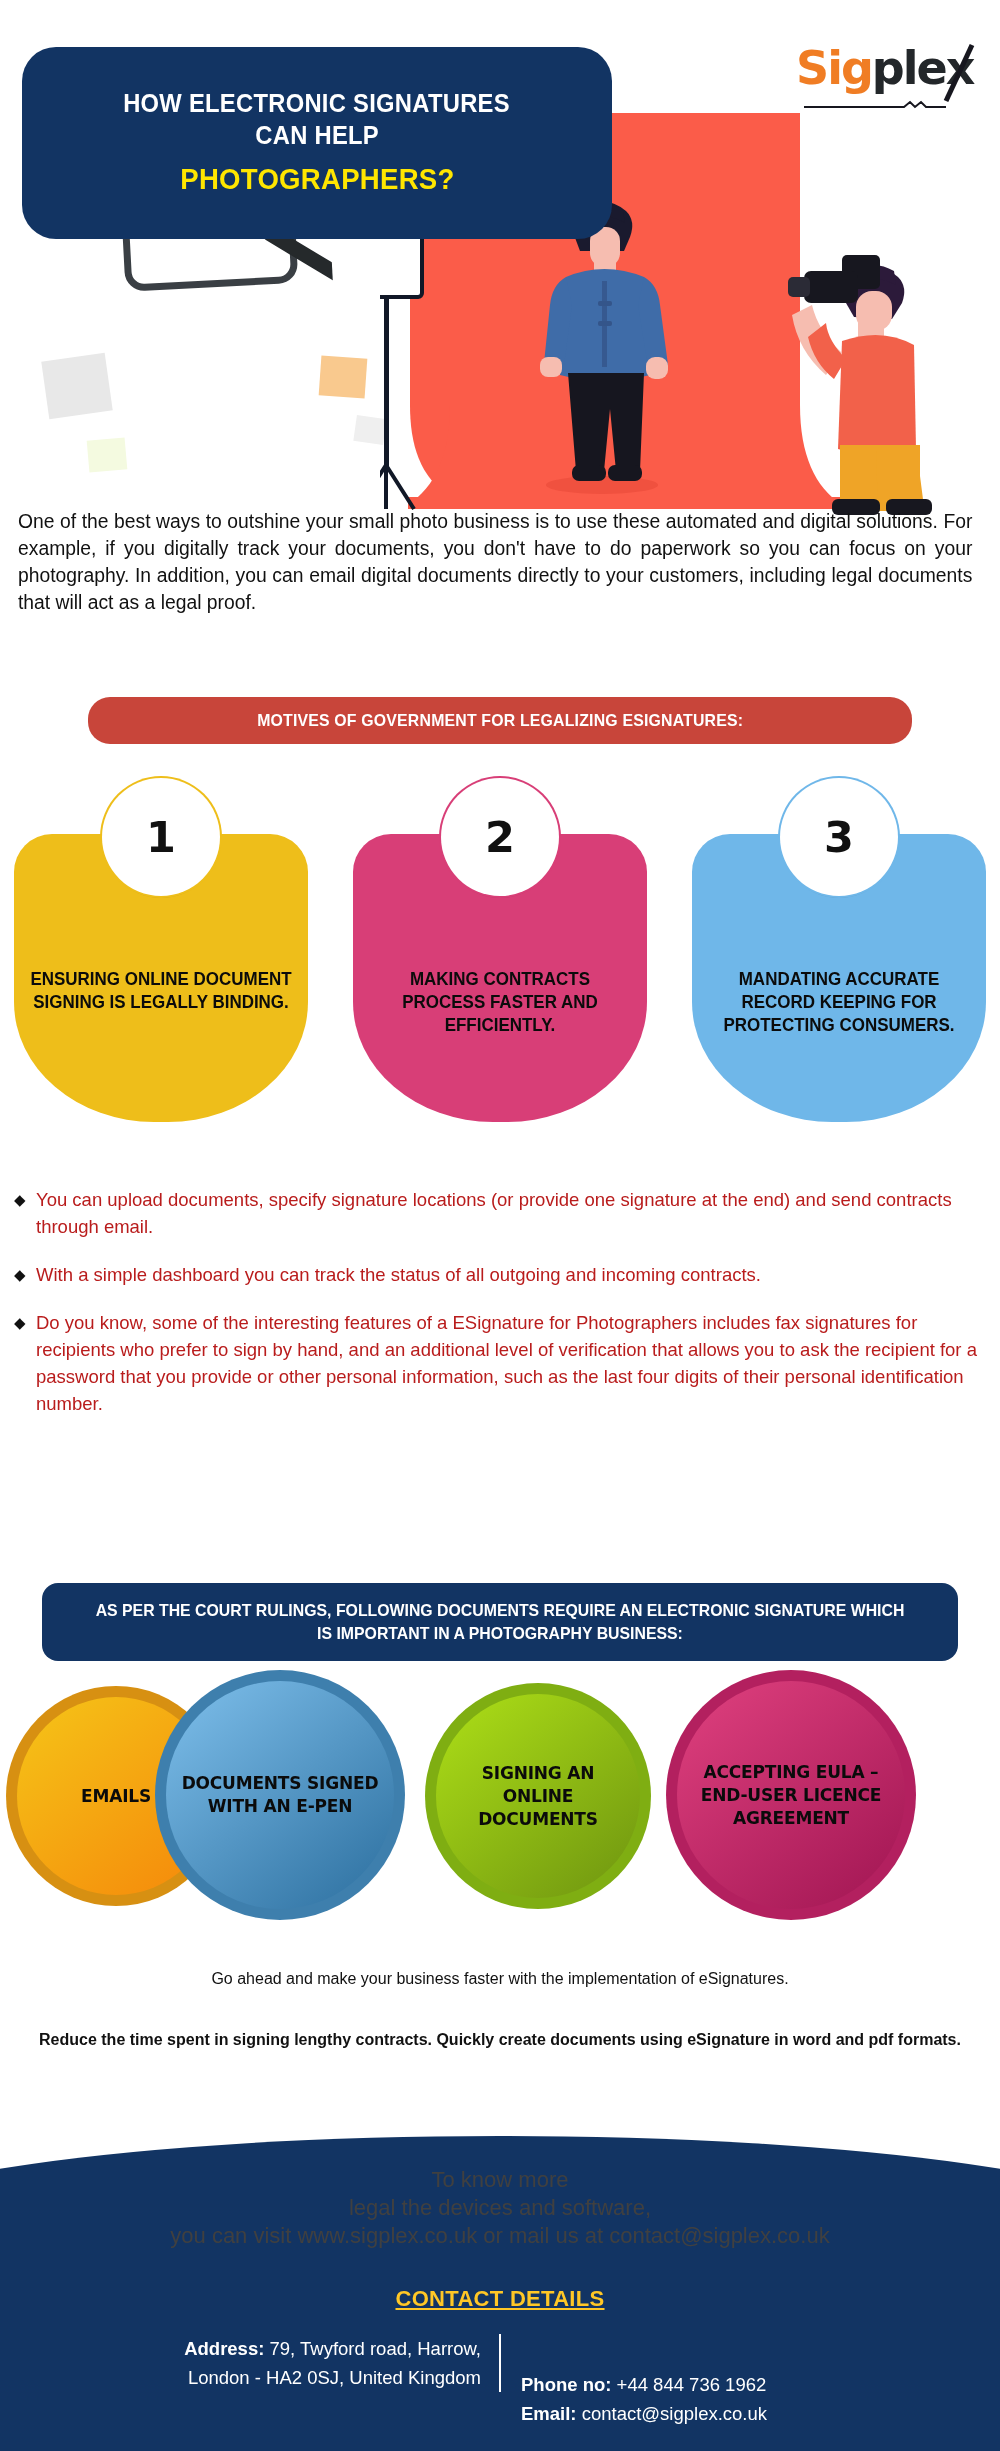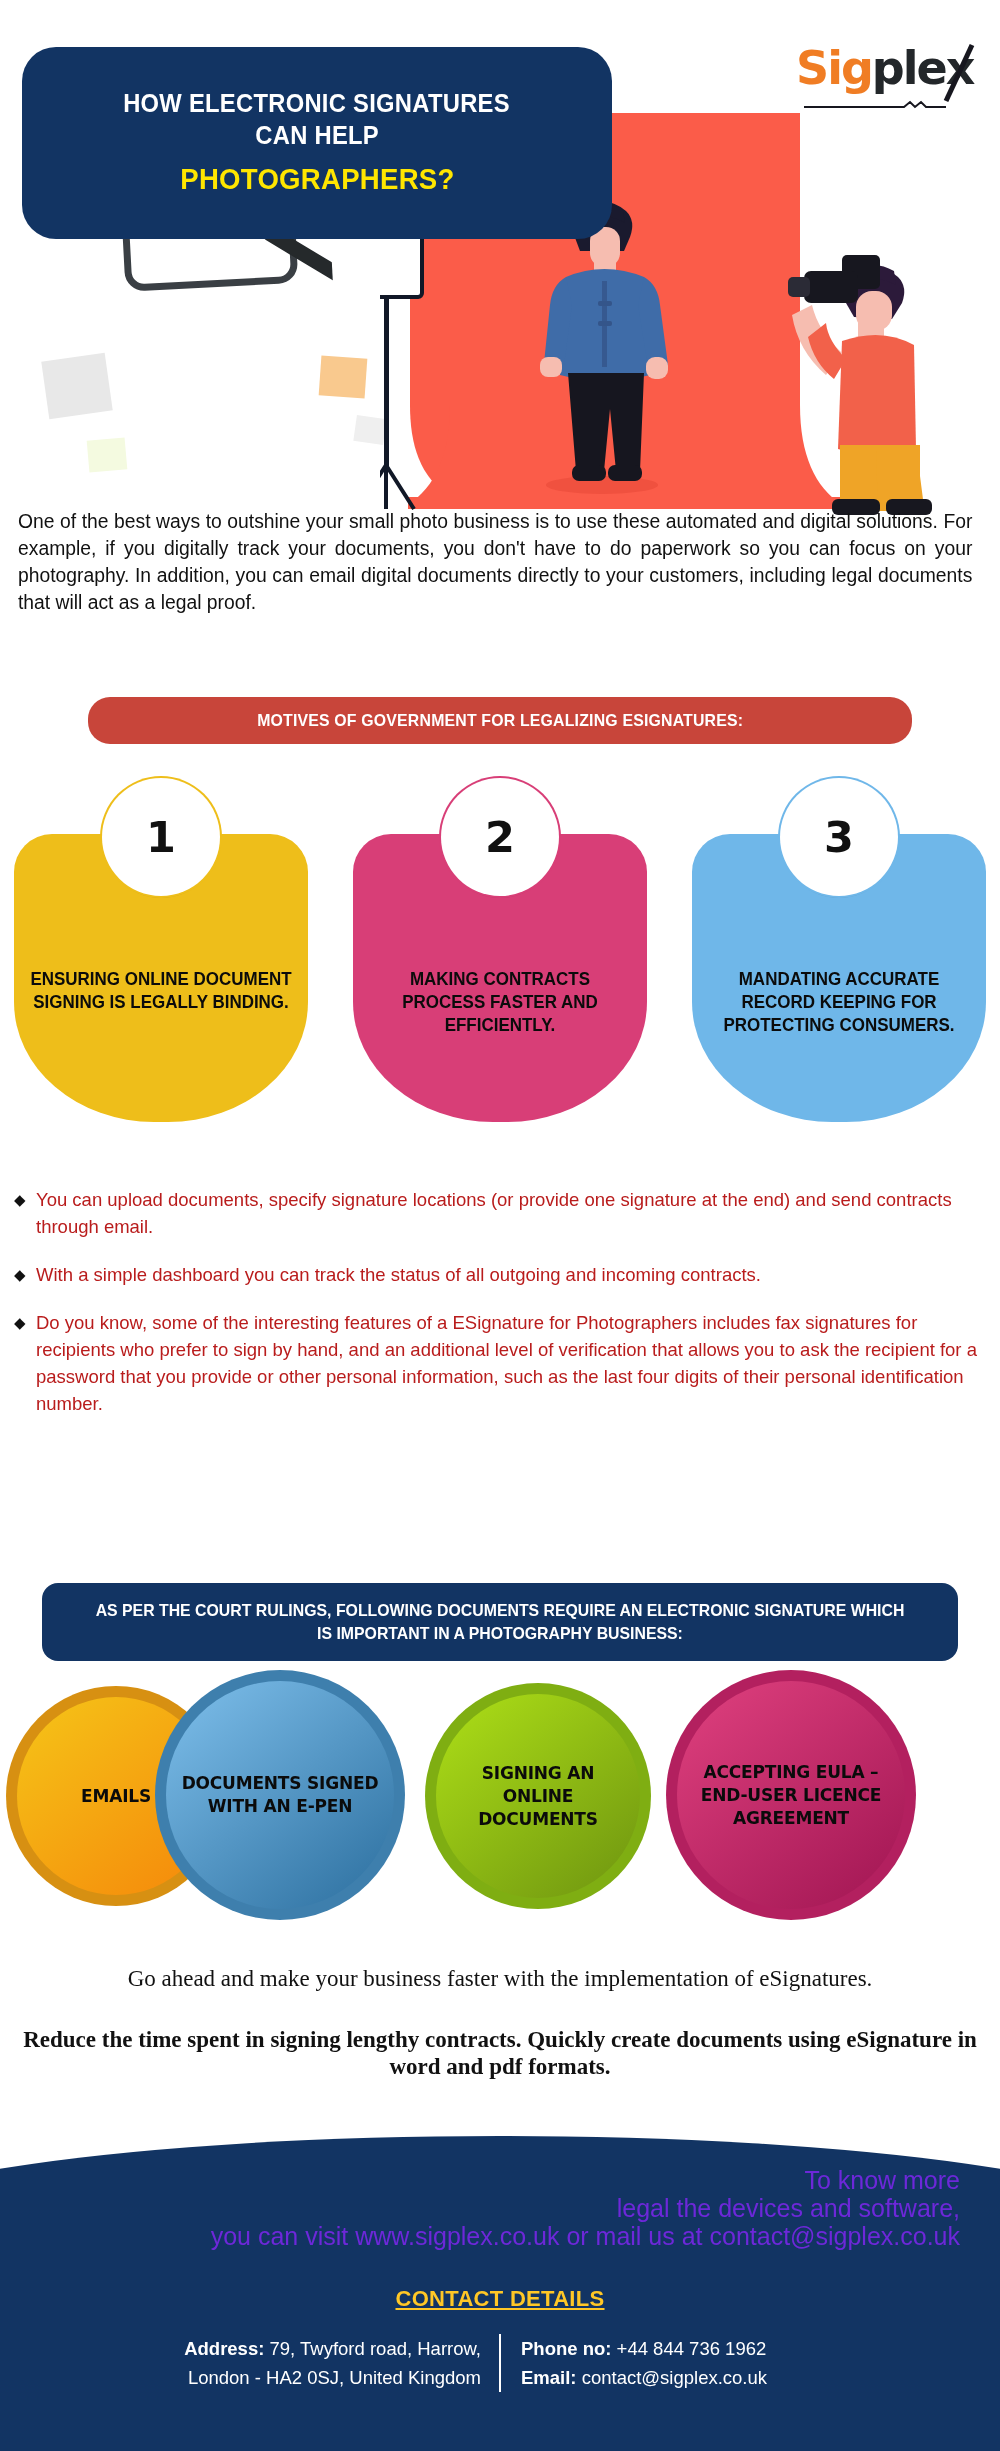--- a/index.html
+++ b/index.html
@@ -141,52 +141,52 @@
     font-family:"DejaVu Sans", sans-serif; letter-spacing:-.2px;
   }
   #circ-0 { left:6px; }
   #circ-1 { left:155px; width:250px; height:250px; top:-16px; }
   #circ-2 { left:425px; width:226px; height:226px; top:-3px; }
   #circ-3 { left:666px; width:250px; height:250px; top:-16px; }
 
   
   .closing { position:absolute; left:20px; top:1965px; width:960px; text-align:center; }
   .closing p {
-    font-size:23px; line-height:27px; color:#111;
-    font-family:Liberation Serif, serif;
+    font-size:16px; line-height:27px; color:#111;
+    font-family:Liberation Sans, sans-serif;
   }
   .closing p.p2 { font-weight:bold; margin-top:34px; }
 
   
   .footer { position:absolute; left:0; top:2136px; width:1000px; height:315px; overflow:hidden; }
   .footer-bg {
     position:absolute; left:-160px; top:0; width:1320px; height:430px;
     background:#123463; border-radius:50% 50% 0 0 / 22% 22% 0 0;
   }
   .footer-inner { position:absolute; left:0; top:0; width:1000px; height:315px; }
   .footer-know {
-    position:absolute; left:40px; top:30px; width:920px; text-align:right;
-    color:#6d28d9; font-size:25px; line-height:28px;
+    position:absolute; left:40px; top:30px; width:920px; text-align:center;
+    color:#404040; font-size:22px; line-height:28px;
     font-family:"Liberation Sans Narrow","Liberation Sans", sans-serif;
   }
   .footer-contact-title {
     position:absolute; left:0; top:150px; width:1000px; text-align:center;
     color:#FFC726; font-weight:bold; font-size:22px; letter-spacing:.3px;
     text-transform:uppercase;
     font-family:"Liberation Sans Narrow","Liberation Sans", sans-serif;
     text-decoration:underline;
   }
   .footer-cols {
     position:absolute; left:24px; top:198px; width:952px;
     display:flex; align-items:flex-start; justify-content:center;
   }
   .fcol { color:#fff; font-size:18.5px; line-height:29px;
     font-family:"Liberation Sans Narrow","Liberation Sans", sans-serif; }
   .fcol.left { width:452px; text-align:right; padding-right:18px; }
-  .fcol.right { width:452px; text-align:left; padding-left:20px; }
+  .fcol.right { width:452px; text-align:left; padding-left:20px;margin-top:36px; }
   .fdiv { width:2px; background:#fff; height:58px; flex:0 0 auto; }
   .flabel { font-weight:bold; }
 </style>
 </head>
 <body>
 
 <div class="page">
 
   <div class="header">
 

